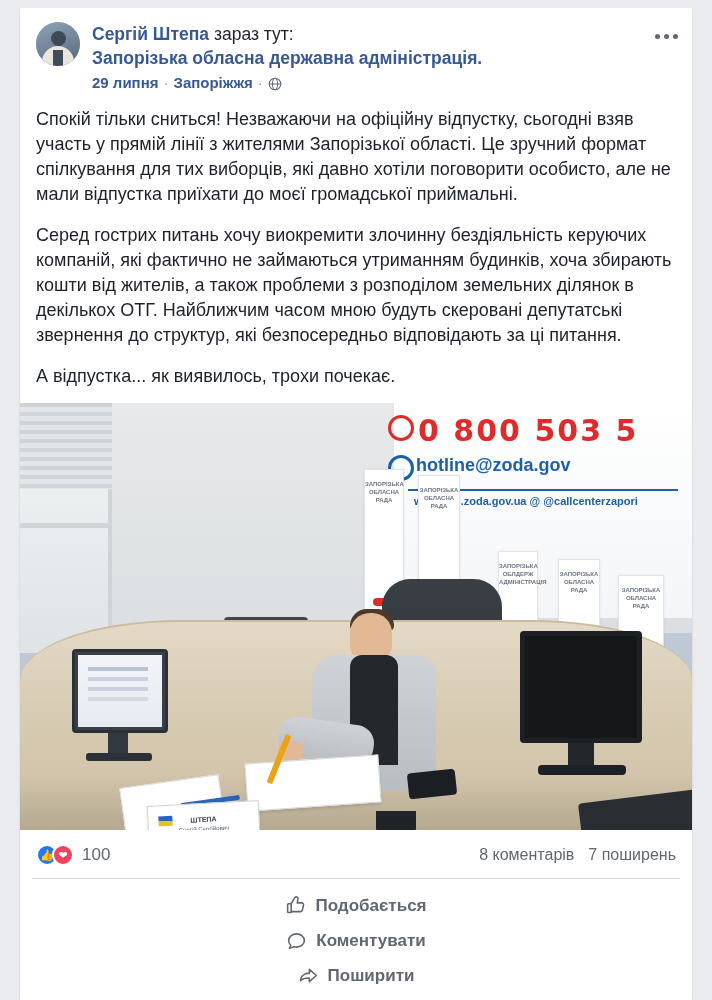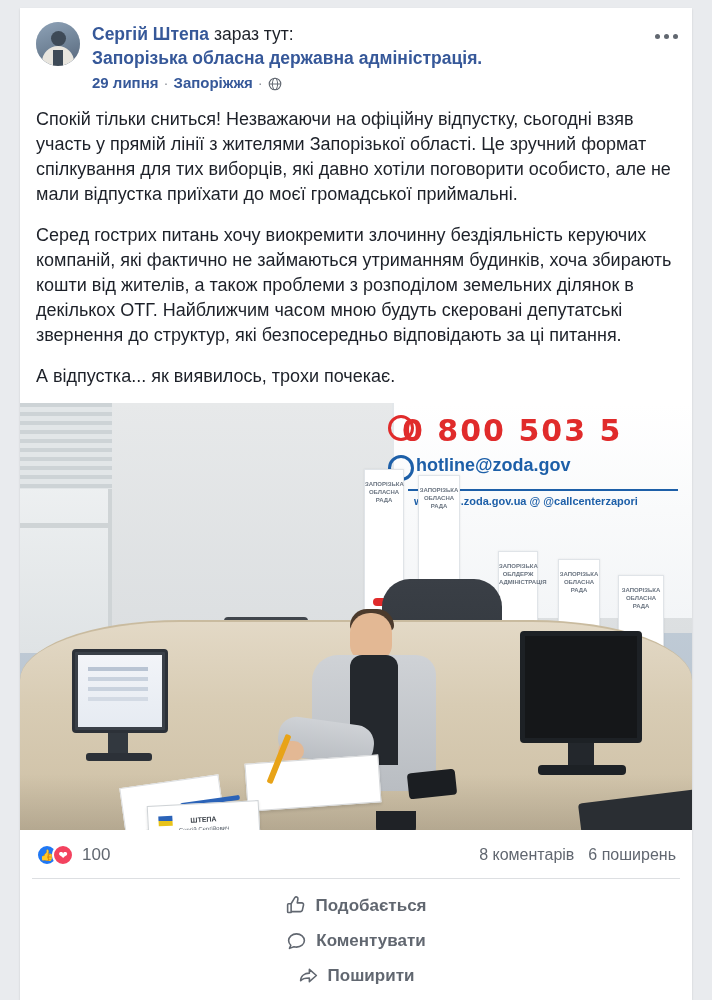--- a/index.html
+++ b/index.html
@@ -183,21 +183,21 @@
   
   .banner {
     position: absolute;
     right: 0; top: 0;
     width: 300px; height: 215px;
     background: linear-gradient(#ffffff, #f3f5f7);
     border-left: 2px solid #e3e7ea;
   }
   .banner .hot-red {
     position: absolute;
-    left: 8px; top: 10px;
+    left: 24px; top: 10px;
     font-family: "DejaVu Sans", sans-serif;
     font-weight: bold;
     font-size: 30px;
     color: #e02b2b;
     letter-spacing: 2px;
     white-space: nowrap;
   }
   .banner .hot-blue {
     position: absolute;
     left: 22px; top: 52px;
@@ -591,21 +591,21 @@
     <div class="counts">
       <div class="counts-left">
         <div class="reaction-icons">
           <div class="reaction like">👍</div>
           <div class="reaction love">❤</div>
         </div>
         <span class="count-num">100</span>
       </div>
       <div class="counts-right">
         <span>8 коментарів</span>
-        <span>6 поширень</span>
+        <span>7 поширень</span>
       </div>
     </div>
 
     <div class="divider"></div>
 
     <div class="actions">
       <div class="action">
         <span>
           <svg width="21" height="21" viewBox="0 0 24 24" fill="none" stroke="#616770" stroke-width="1.8" stroke-linejoin="round">
             <path d="M7 10v10H4a1 1 0 0 1-1-1v-8a1 1 0 0 1 1-1h3z"></path>

